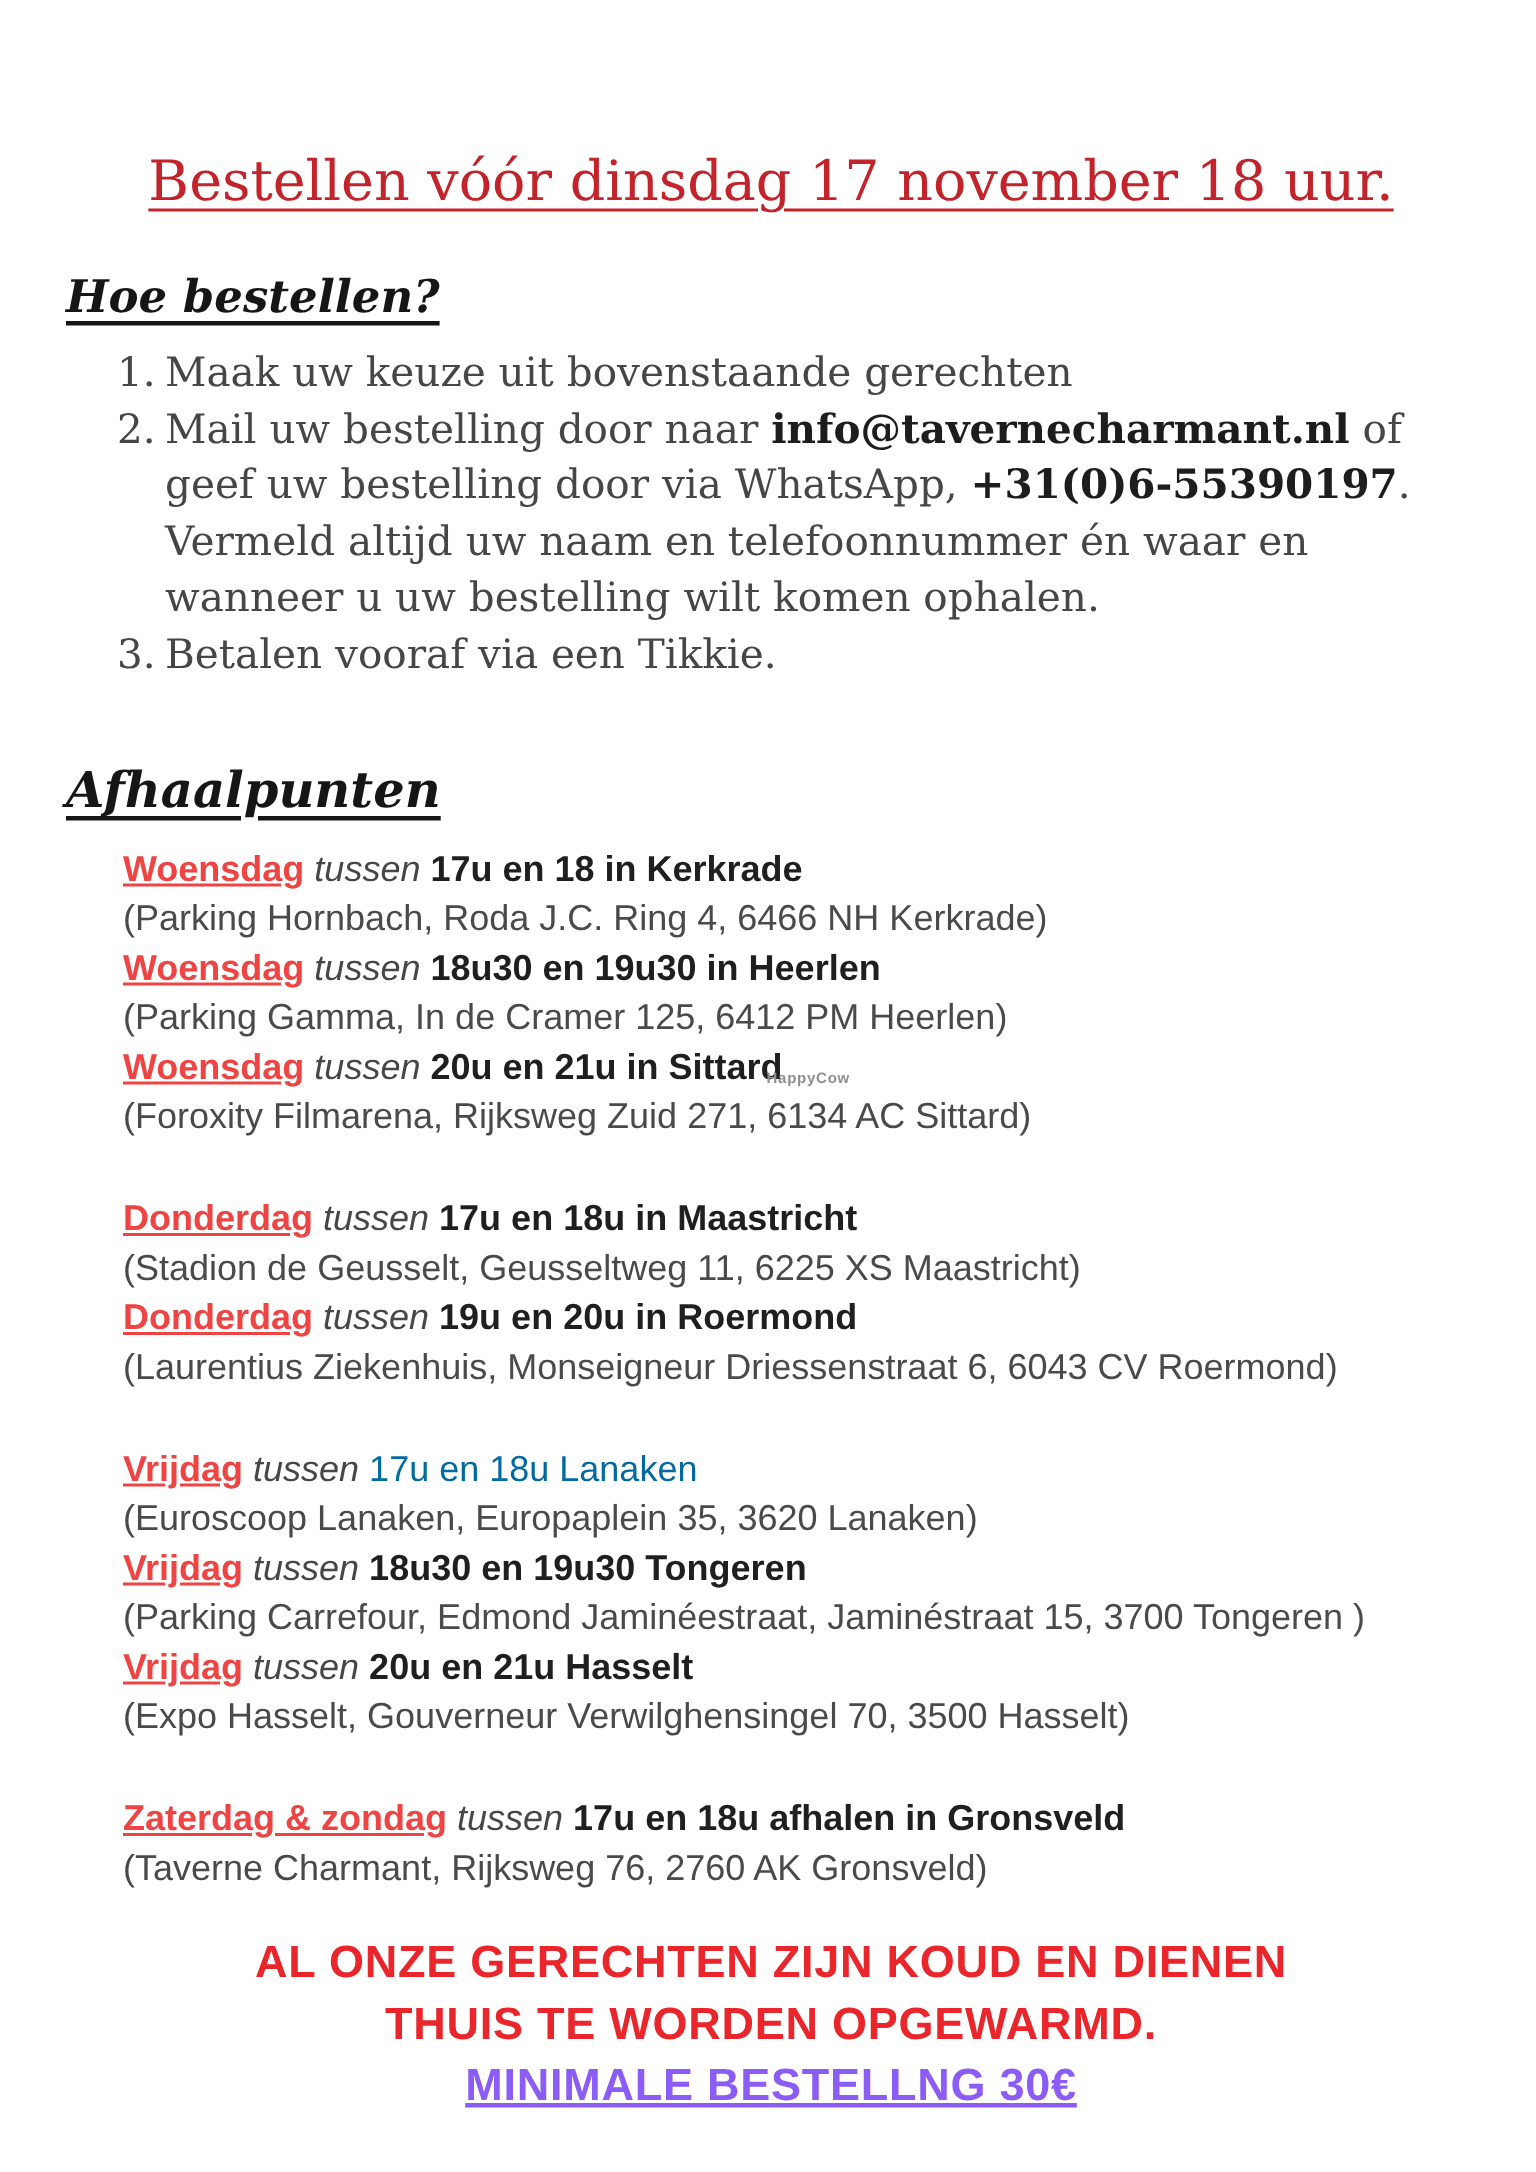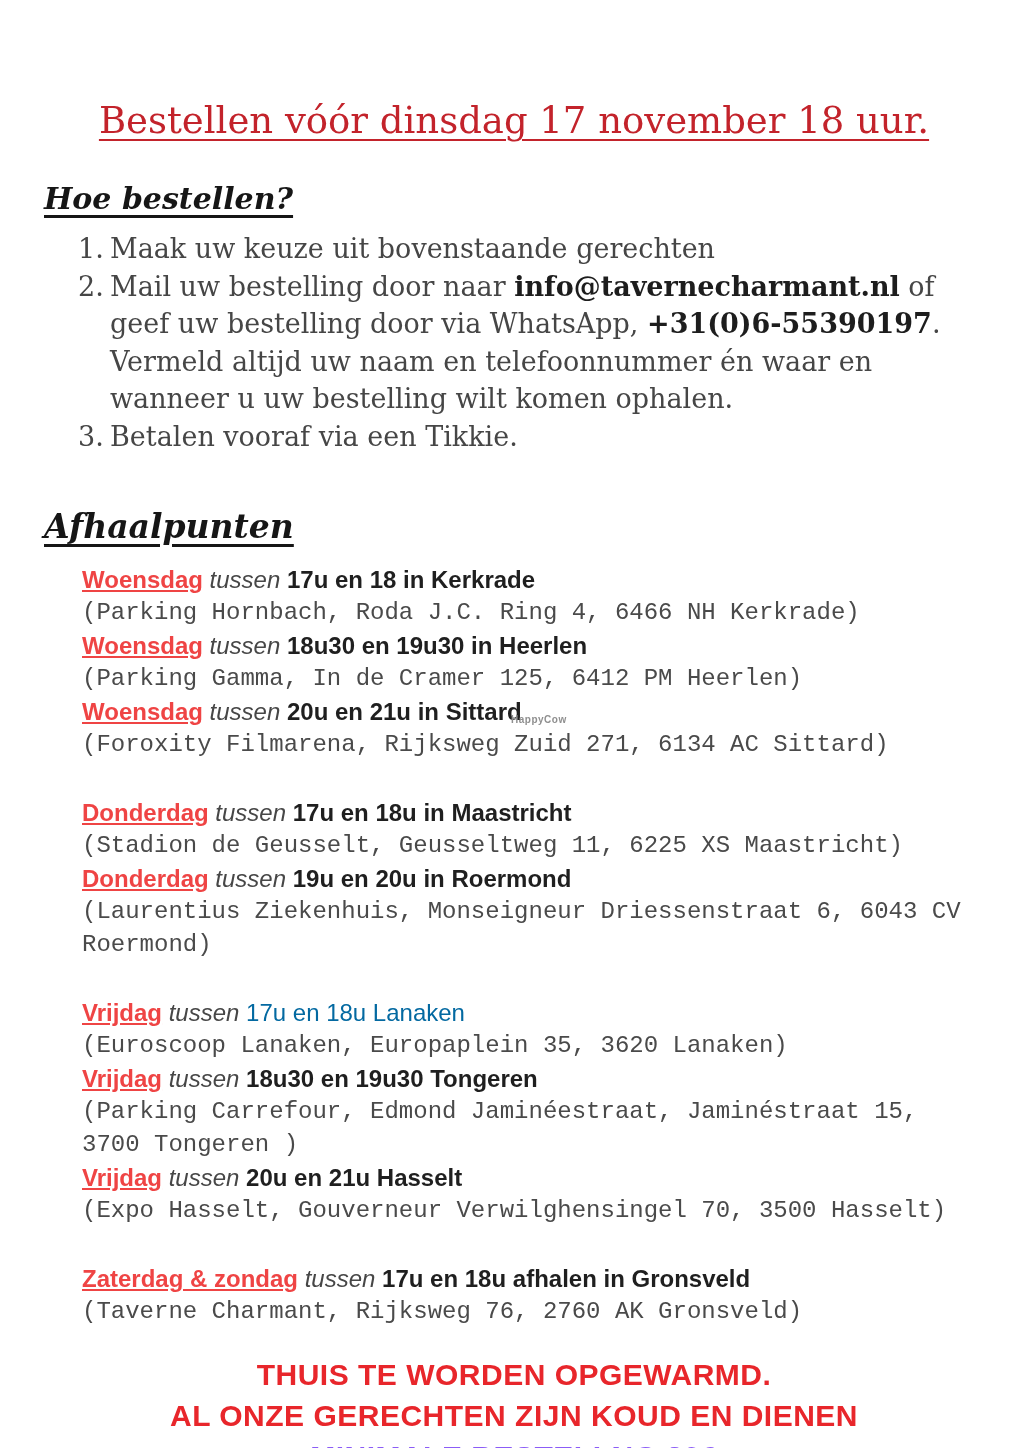--- a/index.html
+++ b/index.html
@@ -53,21 +53,21 @@
     font-family: "Liberation Sans", sans-serif;
     font-size: 24px;
     line-height: 33px;
   }
   .pickup-group { margin-bottom: 35px; }
   .pickup-group:last-child { margin-bottom: 0; }
   .day { font-weight: 700; color: #ef4444; text-decoration: underline; }
   .mid { font-weight: 400; color: #474747; font-style: italic; }
   .rest[data-weight="bold"] { font-weight: 700; color: #1f1f1f; }
   .rest[data-weight="normal"] { font-weight: 400; color: #0369a1; }
-  .address { font-weight: 400; color: #4a4a4a; font-family: Liberation Mono, monospace; }
+  .address { font-weight: 400; color: #4a4a4a; }
 
   
   .banner {
     margin-top: 26px;
     text-align: center;
     font-family: "Liberation Sans", sans-serif;
     font-weight: 700;
     font-size: 30px;
     line-height: 41px;
     letter-spacing: 0.5px;
@@ -142,20 +142,20 @@
     </div>
 
     <div class="pickup-group">
       <div><span class="day">Zaterdag &amp; zondag</span><span class="mid"> tussen </span><span class="rest" data-weight="bold">17u en 18u afhalen in Gronsveld</span></div>
       <div class="address">(Taverne Charmant, Rijksweg 76, 2760 AK Gronsveld)</div>
     </div>
 
   </div>
 
   <div class="banner">
+    <div class="banner-red">AL ONZE GERECHTEN ZIJN KOUD EN DIENEN</div>
     <div class="banner-red">THUIS TE WORDEN OPGEWARMD.</div>
-    <div class="banner-red">AL ONZE GERECHTEN ZIJN KOUD EN DIENEN</div>
     <div class="banner-green">MINIMALE BESTELLNG 30€</div>
   </div>
 
 </div>
 
 <div class="watermark">HappyCow</div>
 
 </body></html>

